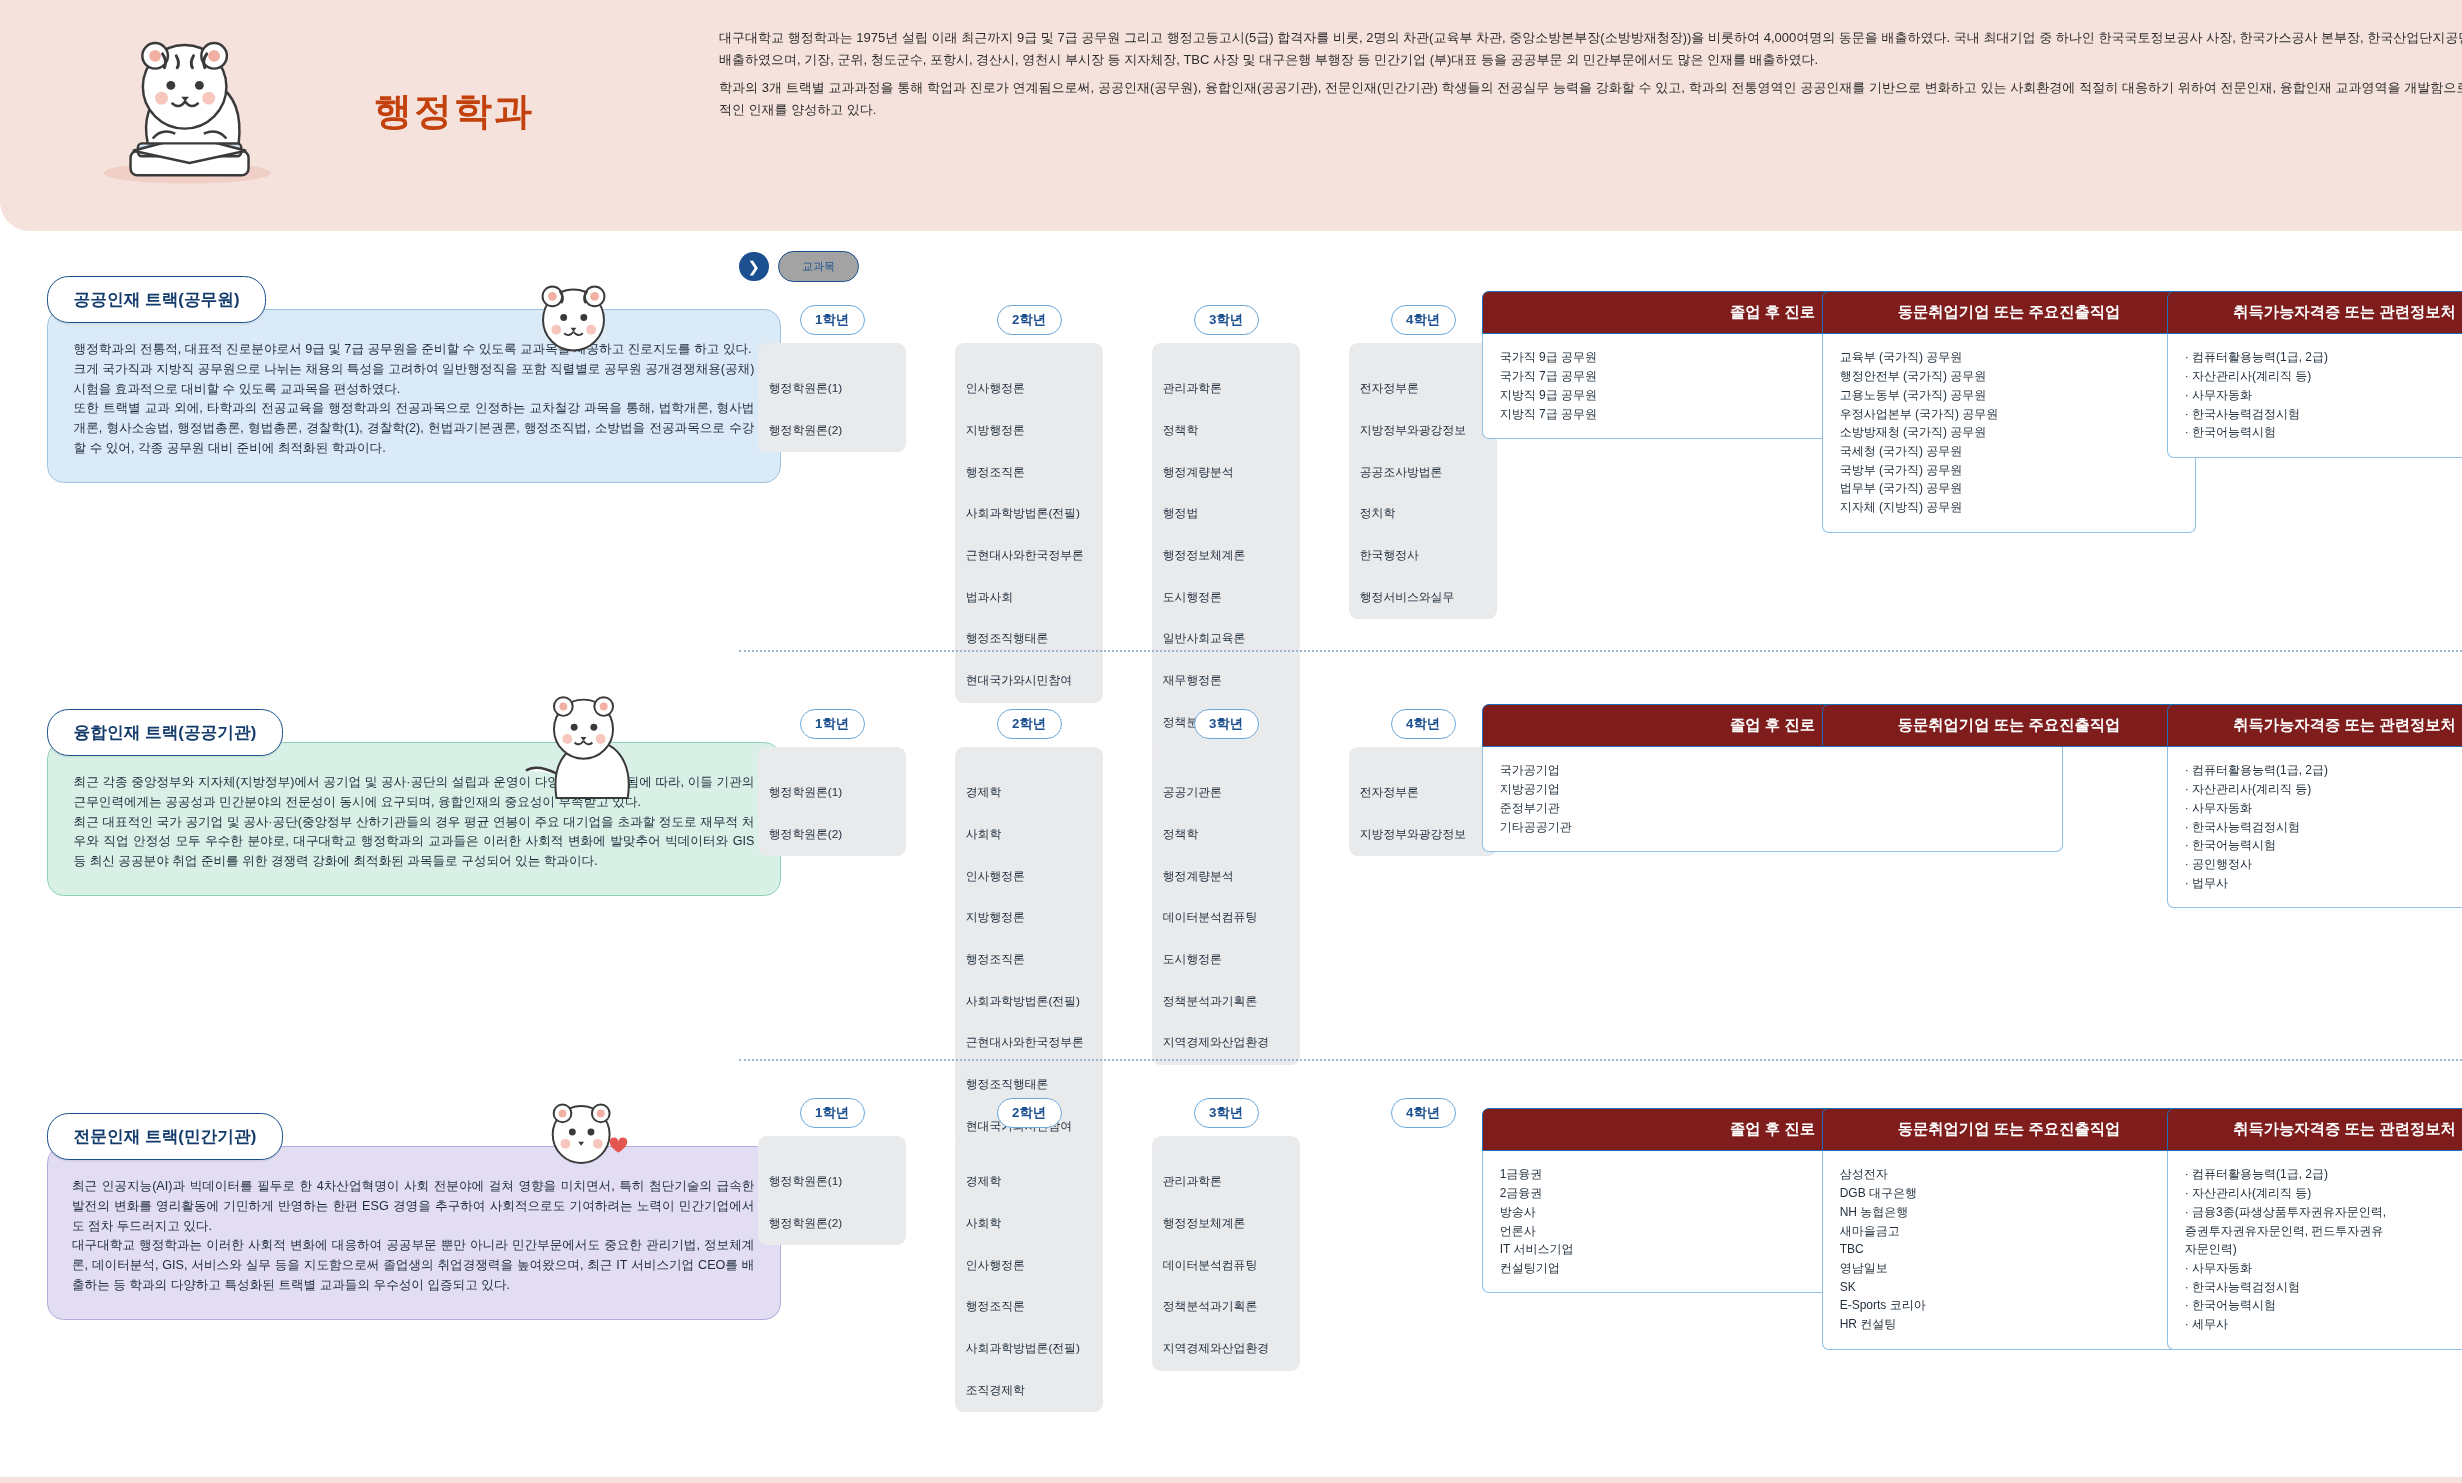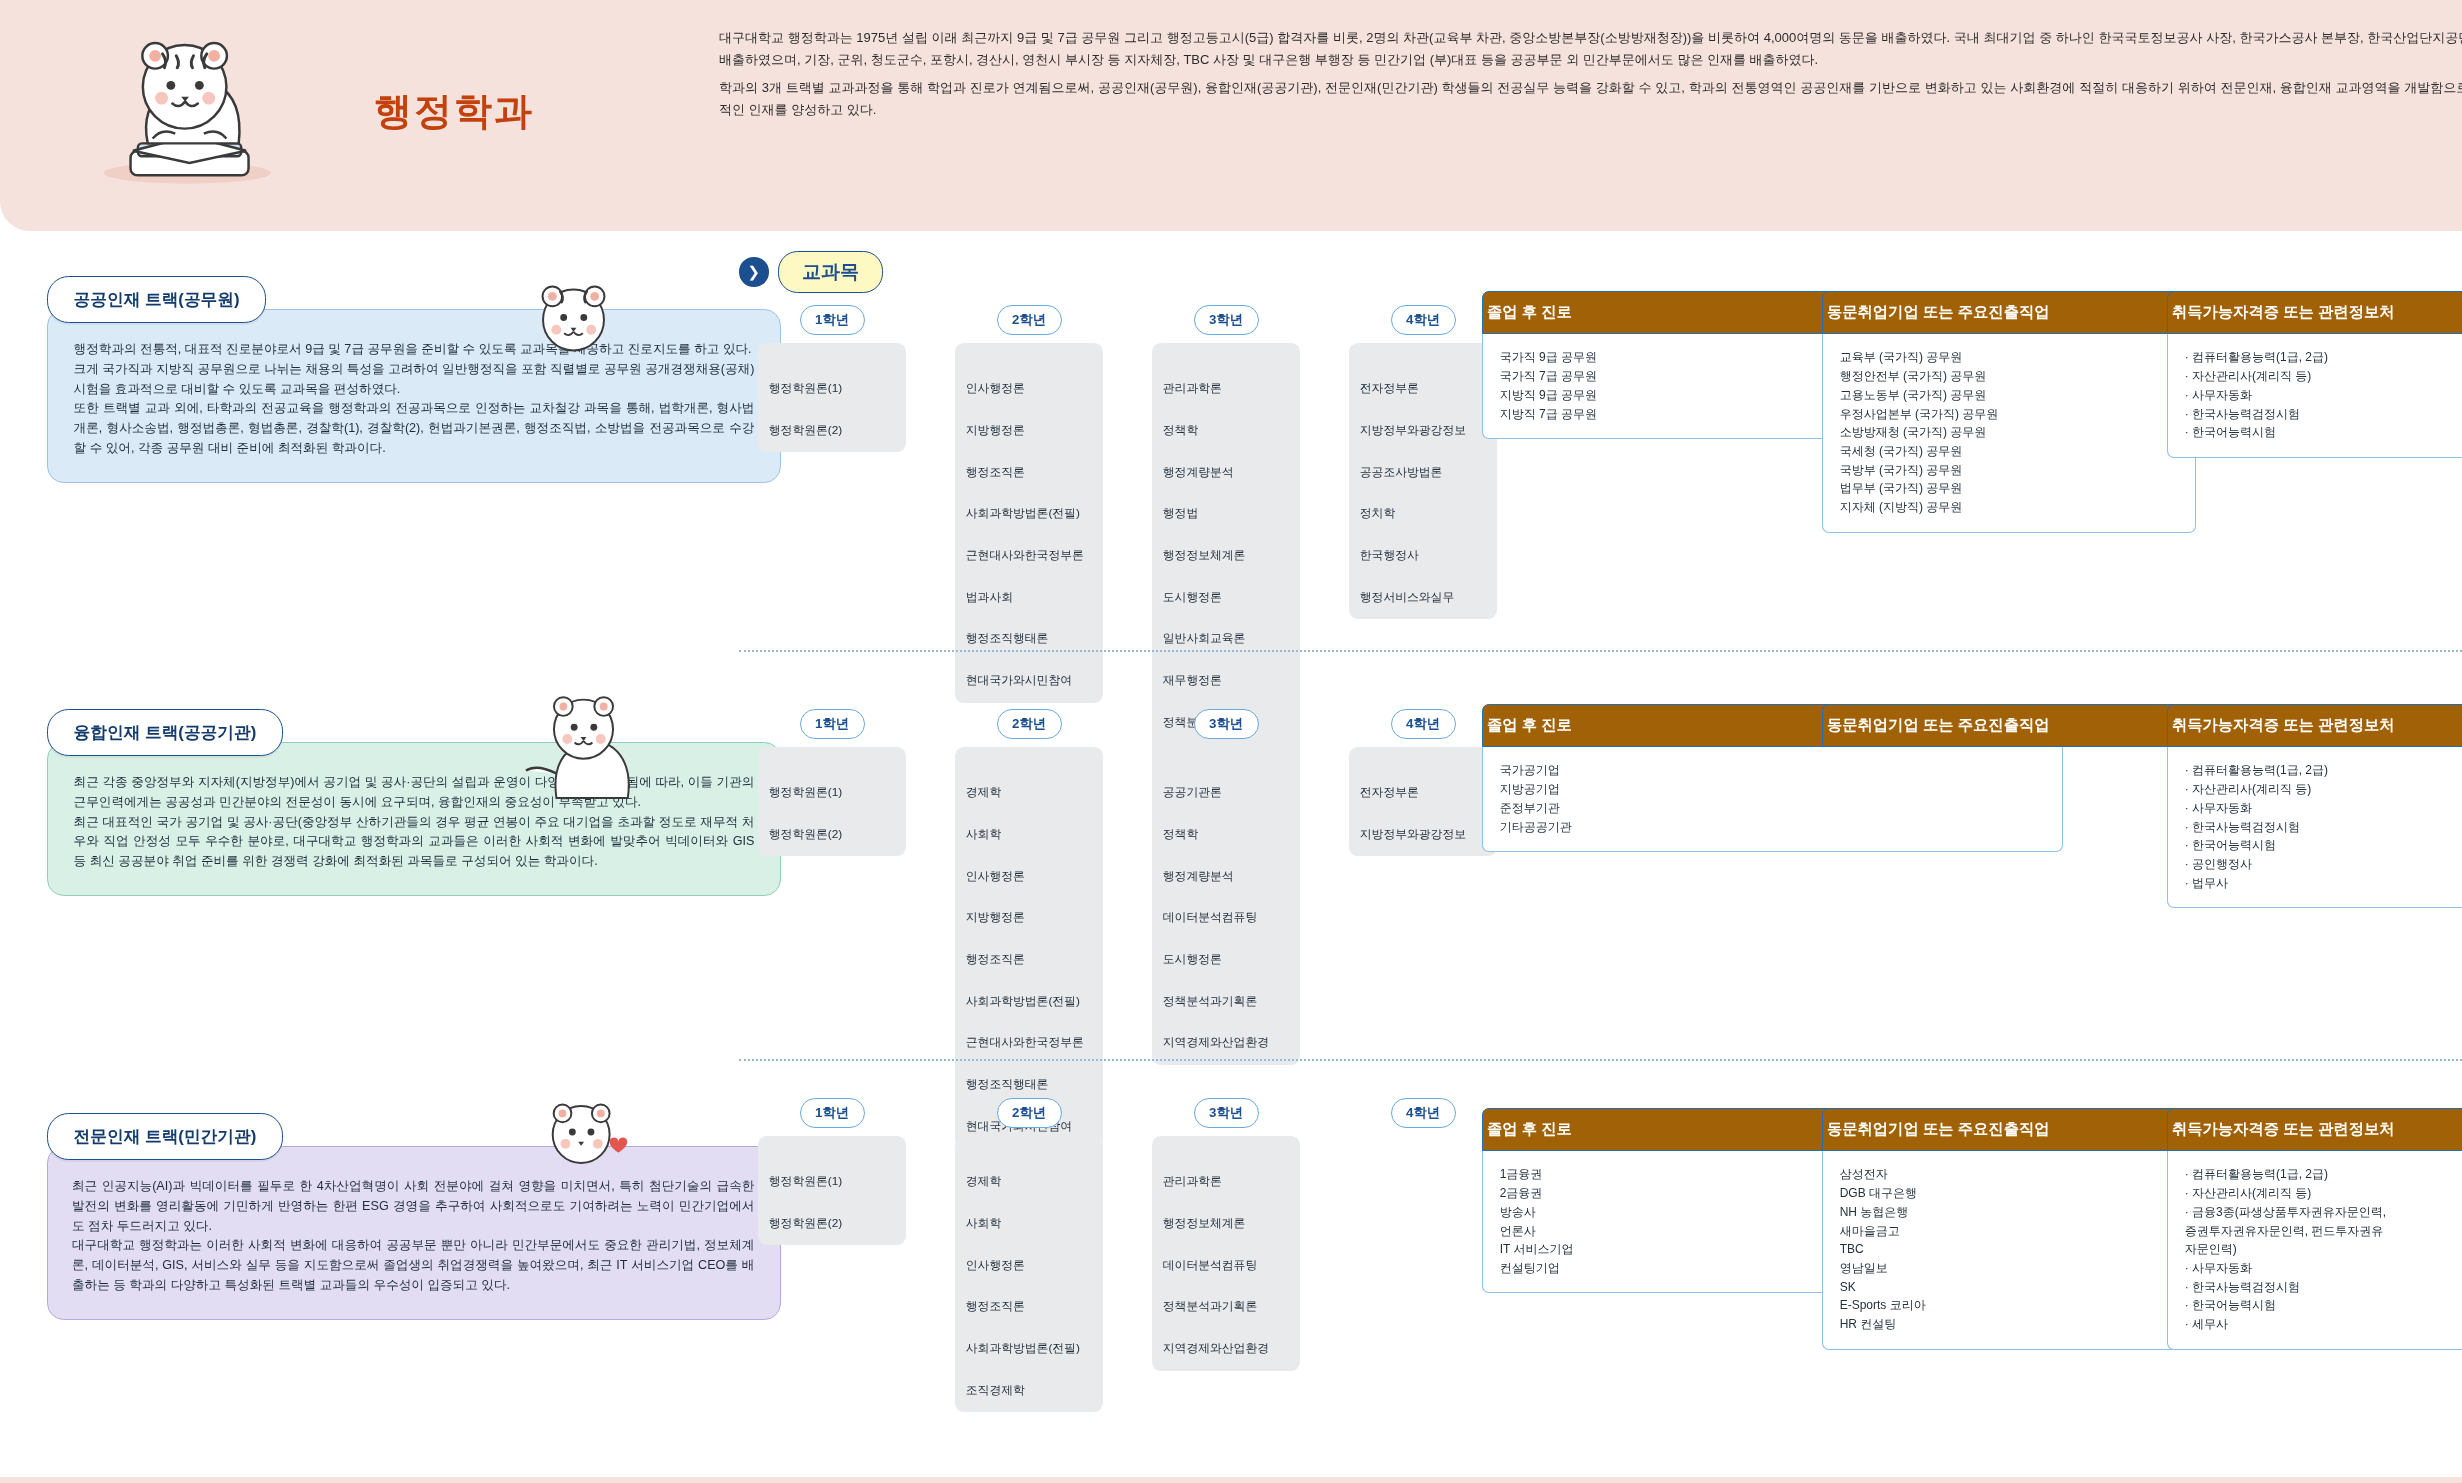--- a/index.html
+++ b/index.html
@@ -68,22 +68,22 @@
     position: absolute; left: 739px; top: 251px;
     display: flex; align-items: center; gap: 9.8px;
   }
   .gwamok .chev {
     width: 29.5px; height: 29.5px; border-radius: 50%;
     background: #1c4f8f; display: flex; align-items: center; justify-content: center;
     color: #fff; font-size: 14.8px;
   }
   .gwamok .pill {
     padding: 6.9px 22.7px; border-radius: 19.7px;
-    border: 1.5px solid #1c4f8f; background: #fef9c3;
-    font-size: 19px; font-weight: bold; color: #1c4f8f;
+    border: 1.5px solid #1c4f8f; background: #a3a3a3;
+    font-size: 11px; font-weight: normal; color: #1c4f8f;
   }
 
   
   .curr { position: absolute; }
   .curr.c1 { left: 758px; top: 305px; }
   .curr.c2 { left: 758px; top: 709px; }
   .curr.c3 { left: 758px; top: 1098px; }
 
   .yearcol { position: absolute; top: 0; }
   .yearbadge {
@@ -96,23 +96,23 @@
   .yearbox {
     background: #e9eaec; border-radius: 8.9px;
     padding: 12.8px 10.8px; min-width: 148px;
     font-size: 11.8px; line-height: 17.7px; color: #23313f;
   }
   .yearbox div { white-space: nowrap; margin-top: 24px; }
 
   
   .panel { position: absolute; width: 581px; }
   .panel .ptitle {
-    background: #a16207; color: #fff;
+    background: #7f1d1d; color: #fff;
     font-size: 15.3px; font-weight: bold;
-    padding: 9.8px 3.9px;
+    text-align: center; padding: 9.8px 3.9px;
     border-radius: 6.9px 6.9px 0 0;
     border: 1.5px solid #1d6fb8;
   }
   .panel .pbody {
     border: 1.5px solid #8fc0e6; border-top: none;
     border-radius: 0 0 6.9px 6.9px;
     background: #fff;
     padding: 14.8px 16.7px;
     font-size: 12px; line-height: 18.7px; color: #22303d;
     min-height: 49px;

